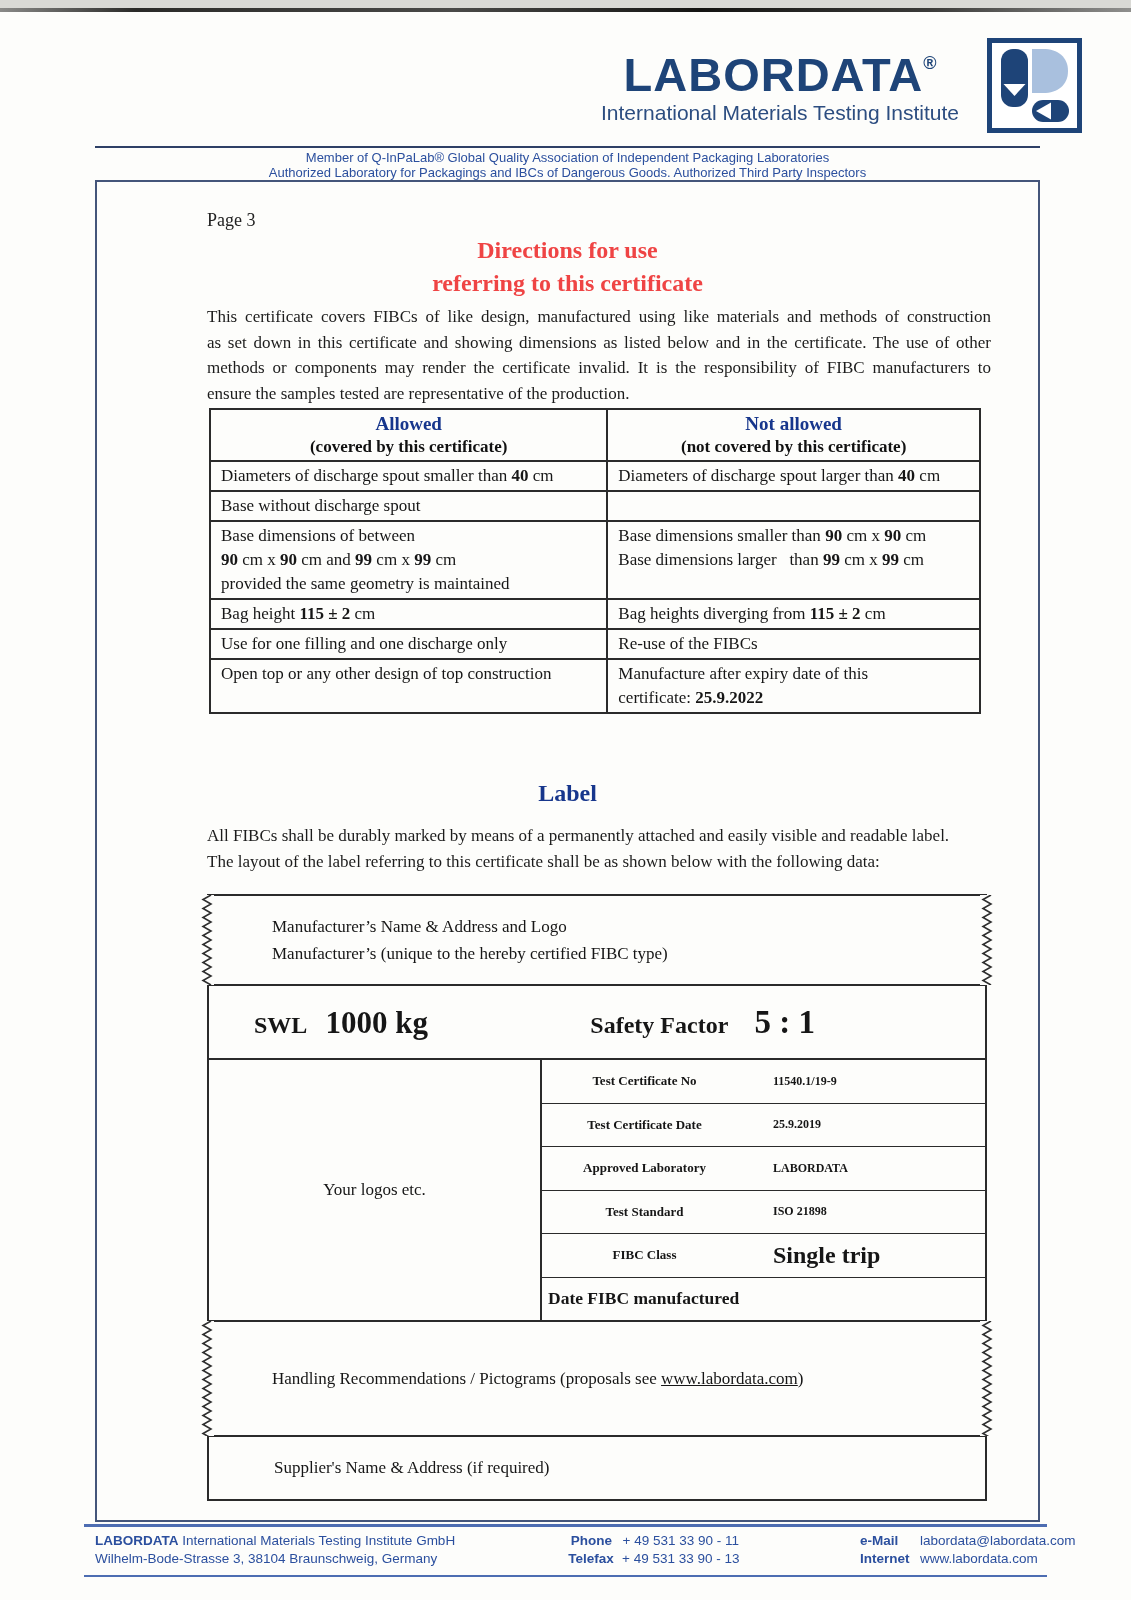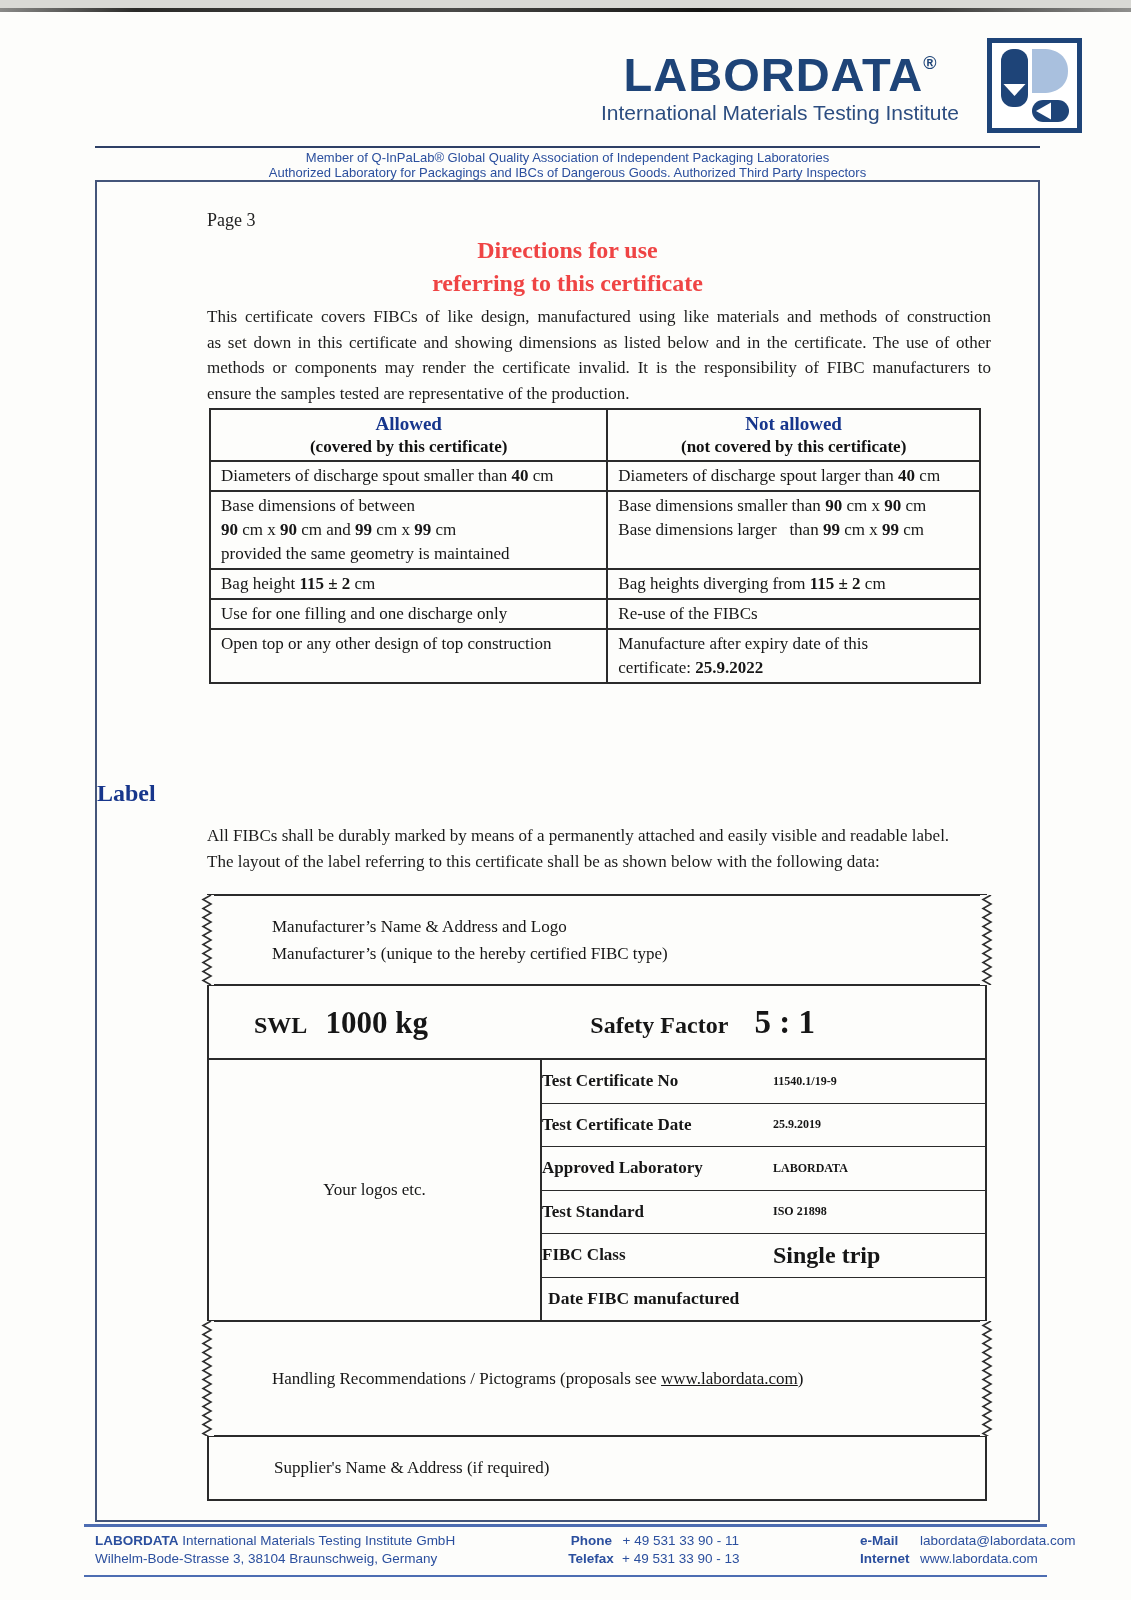--- a/index.html
+++ b/index.html
@@ -34,38 +34,38 @@
   
   .rules-table{position:absolute;left:112px;top:226px;width:772px;border-collapse:collapse;font-size:17px;color:#161616;table-layout:fixed;}
   .rules-table th,.rules-table td{border:2px solid #2b2b2b;}
   .rules-table th{padding:2px 6px;vertical-align:middle;}
   .rules-table col.c1{width:51.6%;}
   .rules-table col.c2{width:48.4%;}
   .th-blue{font-size:19px;font-weight:bold;color:#17368c;line-height:24px;}
   .th-sub{font-size:17px;font-weight:bold;color:#111;line-height:22px;}
   .rules-table td{padding:2px 10px;line-height:24px;vertical-align:top;}
   
-  .label-heading{position:absolute;top:598px;left:0;width:100%;font-size:24px;font-weight:bold;color:#17368c;}
+  .label-heading{position:absolute;top:598px;left:0;width:100%;text-align:center;font-size:24px;font-weight:bold;color:#17368c;}
   .label-intro{position:absolute;left:110px;top:641px;font-size:17px;line-height:26px;color:#1c1c1c;}
   .label-intro span{display:block;white-space:nowrap;}
   .label-box{position:absolute;left:110px;top:712px;width:780px;font-size:17px;color:#161616;}
   .sec{position:relative;box-sizing:border-box;}
   .sec-manufacturer{height:92px;border-top:2px solid #2b2b2b;border-bottom:2px solid #2b2b2b;
     display:flex;flex-direction:column;justify-content:center;padding-left:65px;line-height:27px;}
   .sec-swl{height:74px;border-left:2px solid #2b2b2b;border-right:2px solid #2b2b2b;border-bottom:2px solid #2b2b2b;line-height:72px;white-space:nowrap;}
   .swl-l{font-weight:bold;font-size:24px;margin-left:45px;}
   .swl-v{font-weight:bold;font-size:31px;margin-left:14px;}
   .sf-l{font-weight:bold;font-size:24px;margin-left:158px;}
   .sf-v{font-weight:bold;font-size:33px;margin-left:22px;}
   .sec-info{height:262px;border-left:2px solid #2b2b2b;border-right:2px solid #2b2b2b;border-bottom:2px solid #2b2b2b;display:flex;}
   .logos-cell{width:333px;border-right:2px solid #2b2b2b;display:flex;align-items:center;justify-content:center;box-sizing:border-box;}
   .info-col{flex:1;display:flex;flex-direction:column;}
   .info-row{flex:1;display:flex;align-items:center;border-bottom:1.5px solid #2b2b2b;}
   .info-row:last-child{border-bottom:none;}
-  .info-row .lbl{width:205px;text-align:left;font-weight:bold;font-size:17px;}
+  .info-row .lbl{width:205px;text-align:center;font-weight:bold;font-size:13px;}
   .info-row .val{margin-left:26px;font-weight:bold;font-size:12px;}
   .info-row .val.big{font-size:24px;}
   .info-row.full{align-items:center;}
   .info-row .lbl-full{font-weight:bold;font-size:17.5px;padding-left:6px;}
   .sec-handling{height:115px;border-bottom:2px solid #2b2b2b;display:flex;align-items:center;padding-left:65px;}
   .sec-supplier{height:64px;border-left:2px solid #2b2b2b;border-right:2px solid #2b2b2b;border-bottom:2px solid #2b2b2b;display:flex;align-items:center;padding-left:65px;}
   .zig{position:absolute;top:-1px;bottom:-1px;width:14px;overflow:hidden;background:#fdfdfb;}
   .zig.zl{left:-7px;}
   .zig.zr{right:-7px;}
   
@@ -146,20 +146,24 @@
           <div class="th-sub">(not covered by this certificate)</div>
         </th>
       </tr>
     </thead>
     <tbody>
         <tr>
           <td><span>Diameters of discharge spout smaller than </span><span style="font-weight: bold;">40</span><span> cm</span></td>
           <td><span>Diameters of discharge spout larger than </span><span style="font-weight: bold;">40</span><span> cm</span></td>
         </tr>
         <tr>
+          <td><span>Base without discharge spout</span></td>
+          <td></td>
+        </tr>
+        <tr>
           <td><span>Base dimensions of between</span><br><span style="font-weight: bold;">90</span><span> cm x </span><span style="font-weight: bold;">90</span><span> cm and </span><span style="font-weight: bold;">99</span><span> cm x </span><span style="font-weight: bold;">99</span><span> cm</span><br><span>provided the same geometry is maintained</span></td>
           <td><span>Base dimensions smaller than </span><span style="font-weight: bold;">90</span><span> cm x </span><span style="font-weight: bold;">90</span><span> cm</span><br><span>Base dimensions larger&nbsp;&nbsp; than </span><span style="font-weight: bold;">99</span><span> cm x </span><span style="font-weight: bold;">99</span><span> cm</span></td>
         </tr>
         <tr>
           <td><span>Bag height </span><span style="font-weight: bold;">115 ± 2</span><span> cm</span></td>
           <td><span>Bag heights diverging from </span><span style="font-weight: bold;">115 ± 2</span><span> cm</span></td>
         </tr>
         <tr>
           <td><span>Use for one filling and one discharge only</span></td>
           <td><span>Re-use of the FIBCs</span></td>

